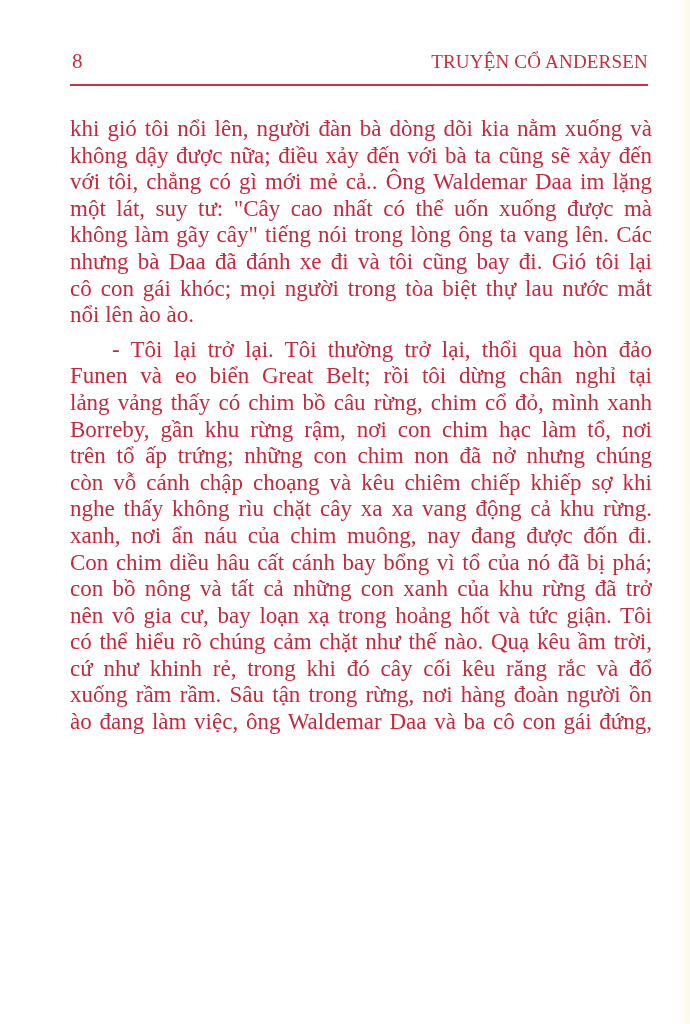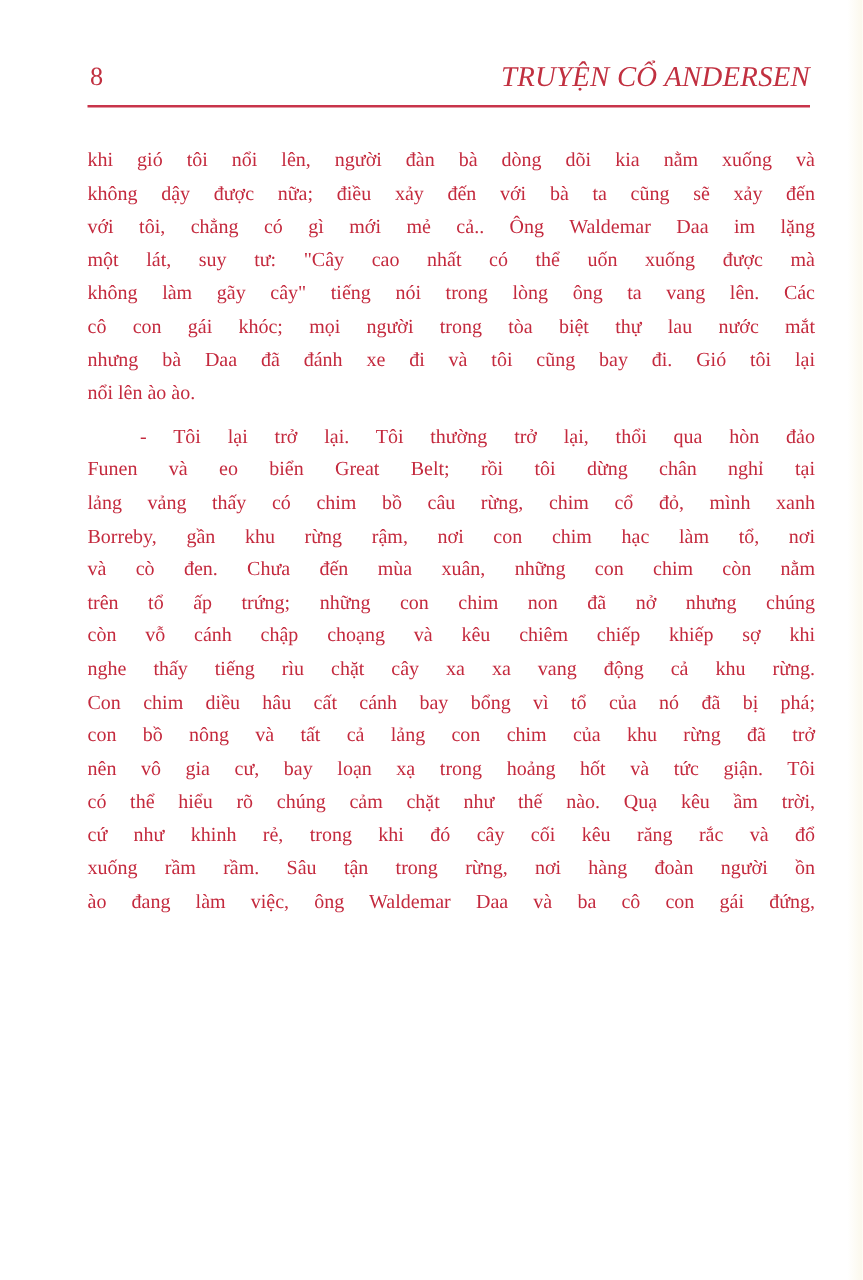--- a/index.html
+++ b/index.html
@@ -35,44 +35,43 @@
       left: 0;
       top: 0;
       font-size: 21px;
       line-height: 26px;
       color: #c13040;
     }
     .running-title {
       position: absolute;
       right: 0;
       top: 0;
-      font-size: 23px;
+      font-size: 19px;
       line-height: 28px;
-      font-style: italic;
       color: #c13040;
       letter-spacing: 0.2px;
       white-space: nowrap;
     }
     .header-rule {
       position: absolute;
       top: 84px;
       left: 70px;
       width: 578px;
       height: 2px;
       background: #c8344a;
     }
     .body-text {
       position: absolute;
       top: 116px;
       left: 70px;
       width: 582px;
     }
     .line {
       display: block;
-      font-size: 16px;
+      font-size: 23px;
       line-height: 26.6px;
       height: 26.6px;
       white-space: nowrap;
       text-align: justify;
       text-align-last: justify;
     }
     .line.last {
       text-align-last: left;
     }
     .para-gap {
@@ -94,35 +93,35 @@
 </div>
 <div class="header-rule"></div>
 
 <div class="body-text">
   <div>
     <span class="line">khi gió tôi nổi lên, người đàn bà dòng dõi kia nằm xuống và</span>
     <span class="line">không dậy được nữa; điều xảy đến với bà ta cũng sẽ xảy đến</span>
     <span class="line">với tôi, chẳng có gì mới mẻ cả.. Ông Waldemar Daa im lặng</span>
     <span class="line">một lát, suy tư: "Cây cao nhất có thể uốn xuống được mà</span>
     <span class="line">không làm gãy cây" tiếng nói trong lòng ông ta vang lên. Các</span>
+    <span class="line">nhưng bà Daa đã đánh xe đi và tôi cũng bay đi. Gió tôi lại</span>
     <span class="line">cô con gái khóc; mọi người trong tòa biệt thự lau nước mắt</span>
-    <span class="line">nhưng bà Daa đã đánh xe đi và tôi cũng bay đi. Gió tôi lại</span>
     <span class="line last">nổi lên ào ào.</span>
   </div>
   <div class="para-gap"></div>
   <div>
     <span class="line indent">- Tôi lại trở lại. Tôi thường trở lại, thổi qua hòn đảo</span>
     <span class="line">Funen và eo biển Great Belt; rồi tôi dừng chân nghỉ tại</span>
     <span class="line">lảng vảng thấy có chim bồ câu rừng, chim cổ đỏ, mình xanh</span>
     <span class="line">Borreby, gần khu rừng rậm, nơi con chim hạc làm tổ, nơi</span>
-    <span class="line">và cò đen. Chưa đến mùa xuân, những con chim còn nằm</span>
     <span class="line">trên tổ ấp trứng; những con chim non đã nở nhưng chúng</span>
     <span class="line">còn vỗ cánh chập choạng và kêu chiêm chiếp khiếp sợ khi</span>
-    <span class="line">nghe thấy tiếng rìu chặt cây xa xa vang động cả khu rừng.</span>
+    <span class="line">nghe thấy không rìu chặt cây xa xa vang động cả khu rừng.</span>
+    <span class="line">xanh, nơi ẩn náu của chim muông, nay đang được đốn đi.</span>
     <span class="line">Con chim diều hâu cất cánh bay bổng vì tổ của nó đã bị phá;</span>
-    <span class="line">con bồ nông và tất cả lảng con chim của khu rừng đã trở</span>
+    <span class="line">con bồ nông và tất cả những con xanh của khu rừng đã trở</span>
     <span class="line">nên vô gia cư, bay loạn xạ trong hoảng hốt và tức giận. Tôi</span>
     <span class="line">có thể hiểu rõ chúng cảm chặt như thế nào. Quạ kêu ầm trời,</span>
     <span class="line">cứ như khinh rẻ, trong khi đó cây cối kêu răng rắc và đổ</span>
     <span class="line">xuống rầm rầm. Sâu tận trong rừng, nơi hàng đoàn người ồn</span>
     <span class="line">ào đang làm việc, ông Waldemar Daa và ba cô con gái đứng,</span>
   </div>
 </div>
 
 </body></html>

